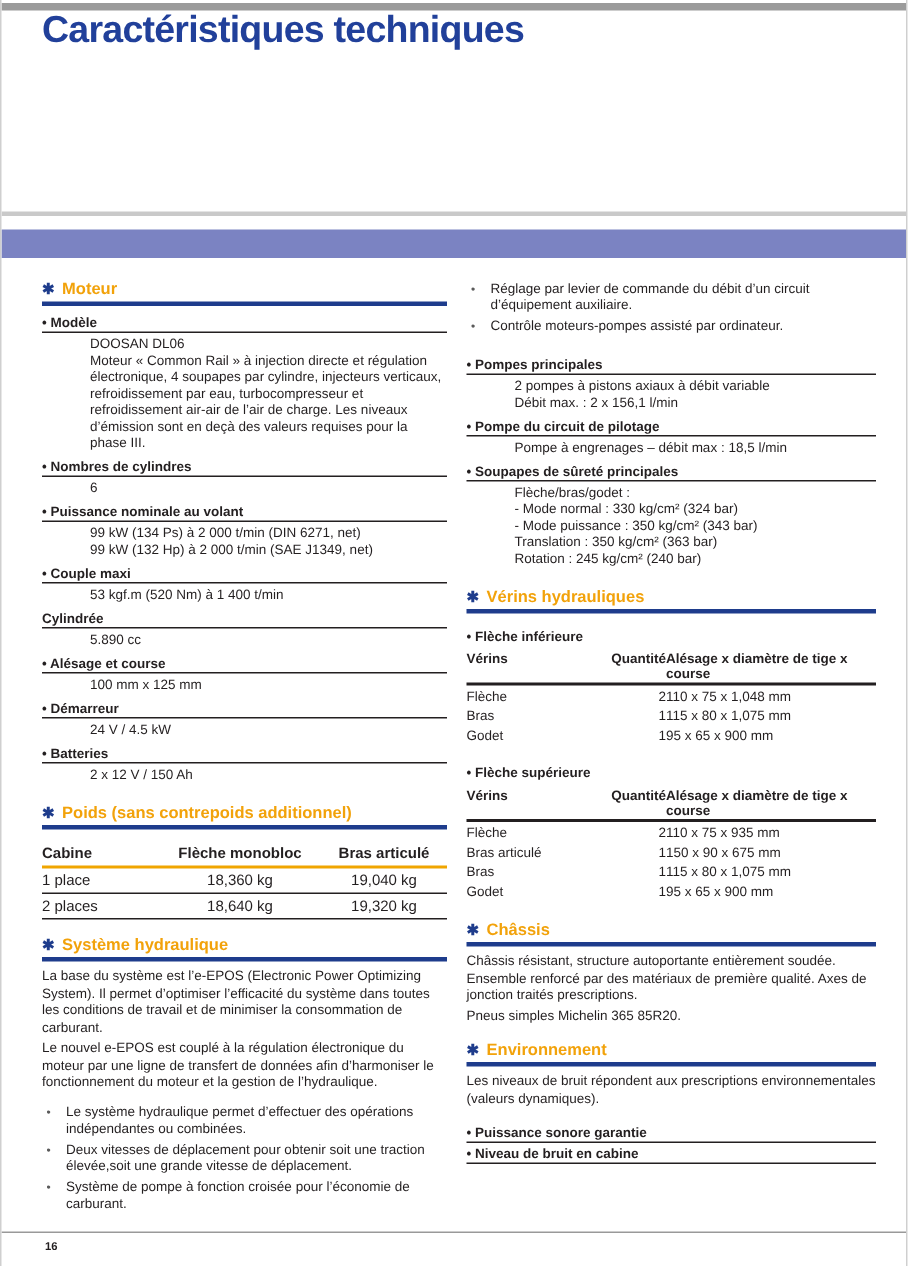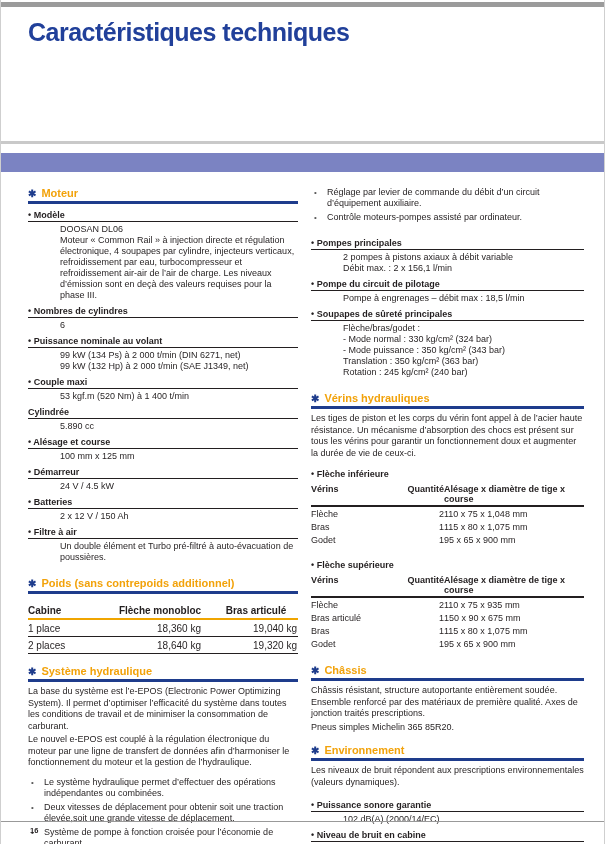--- a/index.html
+++ b/index.html
@@ -1,20 +1,20 @@
 <!DOCTYPE html>
 <html><head>
 <meta charset="utf-8">
 <style>
   html,body{margin:0;padding:0;background:#e8e8e8;}
   .page{position:relative;width:605px;height:844px;background:#ffffff;margin:0 auto;
         font-family:"Liberation Sans",sans-serif;color:#231f20;overflow:hidden;
         border-left:1px solid #cfcfcf;border-right:1px solid #cfcfcf;box-sizing:border-box;}
   .topbar{position:absolute;top:2px;left:0;right:0;height:5px;background:#9b9b9b;}
-  .title{position:absolute;top:18px;left:27px;margin:0;color:#21409a;font-size:25px;
+  .title{position:absolute;top:6px;left:27px;margin:0;color:#21409a;font-size:25px;
          font-weight:bold;letter-spacing:-0.5px;}
   .divider{position:absolute;top:141px;left:0;right:0;height:3px;background:#c9c9c9;}
   .band{position:absolute;top:153px;left:0;right:0;height:19px;background:#7b83c2;}
 
   .content{position:absolute;top:187px;left:27px;right:21px;display:flex;gap:13px;}
   .col{width:270px;flex:0 0 270px;}
   .col-right{width:273px;flex:0 0 273px;}
 
   .sec-head{font-size:11px;font-weight:bold;color:#f2a20a;padding-bottom:2px;
             border-bottom:3px solid #1e3c8c;margin-bottom:4px;}
@@ -32,21 +32,21 @@
   .blist{font-size:9px;line-height:11px;margin-top:8px;}
   .bitem{position:relative;padding-left:16px;margin-bottom:3px;}
   .bitem::before{content:"\2022";position:absolute;left:3px;top:0;color:#5a5a5a;font-size:8px;}
 
   
   .ptable{margin-top:8px;font-size:10px;}
   .prow{display:grid;grid-template-columns:78px 108px 1fr;}
   .prow div{padding:2.5px 0;}
   .prow div:nth-child(2),.prow div:nth-child(3){text-align:center;}
   .phead{font-weight:bold;border-bottom:2px solid #f0a500;}
-  .pbody{border-bottom:1px solid #231f20;gap:19px;}
+  .pbody{border-bottom:1px solid #231f20;}
 
   
   .vlabel{font-weight:bold;font-size:9px;margin:10px 0 3px 0;}
   .vlabel::before{content:"\2022  ";}
   .vgrid{display:grid;grid-template-columns:75px 58px 1fr;font-size:9px;}
   .vgrid div{padding:1.5px 0;}
   .vgrid div:nth-child(3n+2){text-align:right;}
 
   .footer{position:absolute;top:821px;left:0;right:0;border-top:1px solid #999;}
   .pagenum{font-size:7.5px;font-weight:bold;padding:4px 0 0 29px;}
@@ -120,26 +120,20 @@
           </div>
         </div>
 
         <div class="spec">
           <div class="spec-label">Batteries</div>
           <div class="spec-value">
             <div class="line">2 x 12 V / 150 Ah</div>
           </div>
         </div>
 
-        <div class="spec">
-          <div class="spec-label">Filtre à air</div>
-          <div class="spec-value">
-            <div class="line">Un double élément et Turbo pré-filtré à auto-évacuation de poussières.</div>
-          </div>
-        </div>
       </div>
 
       <div class="sec">
         <div class="sec-head">
           <span class="star"></span><span>Poids (sans contrepoids additionnel)</span>
         </div>
         <div class="ptable">
           <div class="prow phead">
             <div>Cabine</div>
             <div>Flèche monobloc</div>
@@ -203,21 +197,20 @@
             <div class="line">Translation : 350 kg/cm² (363 bar)</div>
             <div class="line">Rotation : 245 kg/cm² (240 bar)</div>
           </div>
         </div>
       </div>
 
       <div class="sec">
         <div class="sec-head">
           <span class="star"></span><span>Vérins hydrauliques</span>
         </div>
-        <div class="para">Les tiges de piston et les corps du vérin font appel à de l’acier haute résistance. Un mécanisme d’absorption des chocs est présent sur tous les vérins pour garantir un fonctionnement doux et augmenter la durée de vie de ceux-ci.</div>
 
         <div class="vlabel">Flèche inférieure</div>
         <div class="vgrid">
           <div class="vh" style="font-weight:bold;border-bottom:2px solid #231f20;">Vérins</div>
           <div style="font-weight:bold;border-bottom:2px solid #231f20;">Quantité</div>
           <div style="font-weight:bold;border-bottom:2px solid #231f20;">Alésage x diamètre de tige x course</div>
           <div>Flèche</div>
           <div>2</div>
           <div>110 x 75 x 1,048 mm</div>
           <div>Bras</div>
@@ -257,23 +250,20 @@
       </div>
 
       <div class="sec">
         <div class="sec-head">
           <span class="star"></span><span>Environnement</span>
         </div>
         <div class="para" style="margin-bottom:10px;">Les niveaux de bruit répondent aux prescriptions environnementales (valeurs dynamiques).</div>
 
         <div class="spec">
           <div class="spec-label">Puissance sonore garantie</div>
-          <div class="spec-value">
-            <div class="line">102 dB(A) (2000/14/EC)</div>
-          </div>
         </div>
         <div class="spec">
           <div class="spec-label">Niveau de bruit en cabine</div>
           <div class="spec-value">
             
             
             
           </div>
         </div>
       </div>

